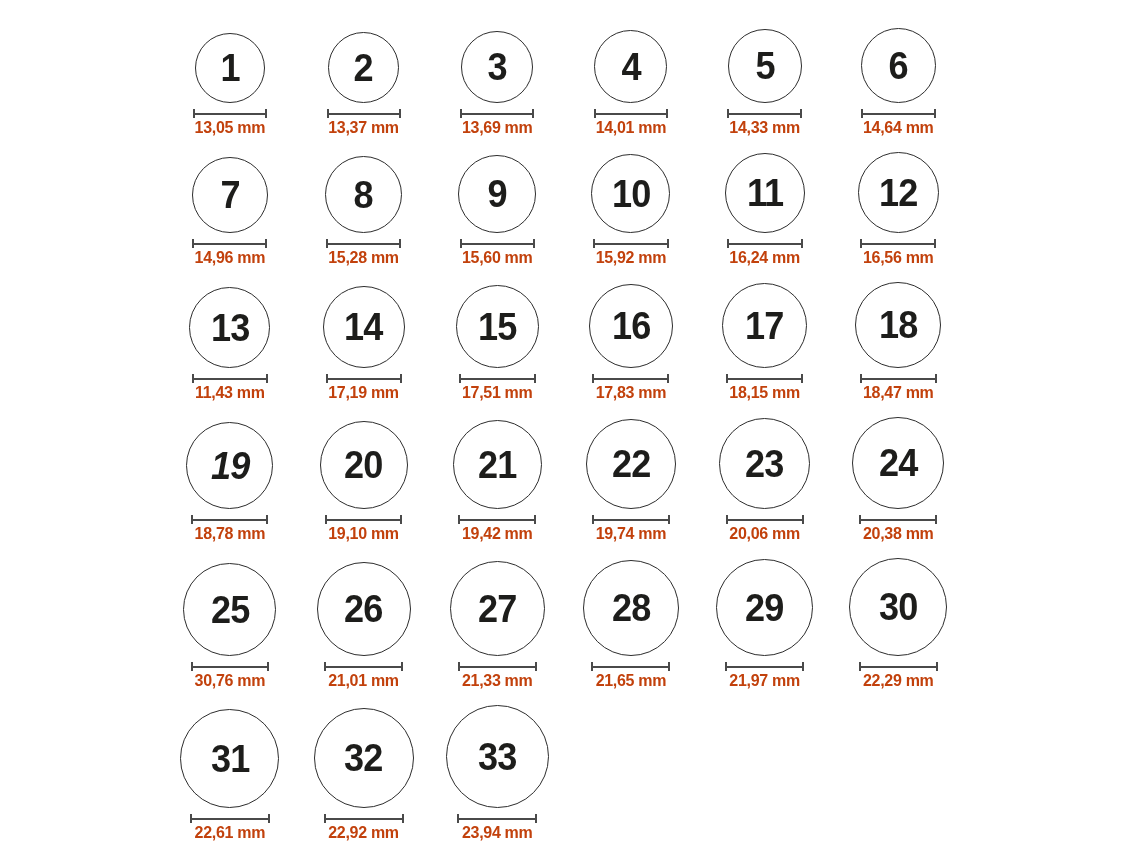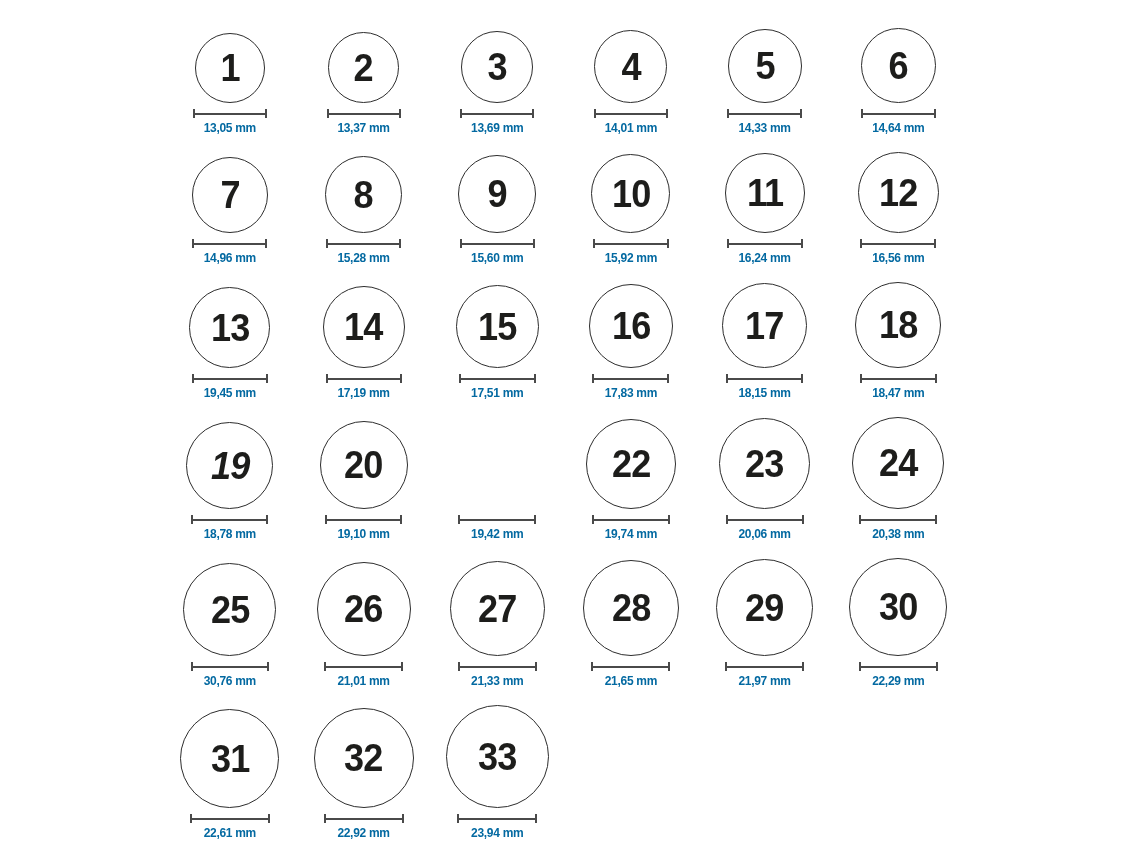--- a/index.html
+++ b/index.html
@@ -49,25 +49,25 @@
     color: #1d1d1b;
   }
   .measure {
     height: 9px;
     border-left: 2px solid #4a4a4a;
     border-right: 2px solid #4a4a4a;
     background: linear-gradient(#4a4a4a, #4a4a4a) center / 100% 2px no-repeat;
     margin-bottom: 2px;
   }
   .lbl {
-    font-size: 12px;
+    font-size: 16px;
     font-weight: 700;
     line-height: 16px;
     letter-spacing: -0.3px;
-    color: #0369a1;
+    color: #c2410c;
     white-space: nowrap;
   }
 </style>
 </head>
 <body>
 
 <div class="grid">
     <div class="row">
       <div class="cell">
     <div class="circle" style="width: 70px; height: 70px;">
@@ -155,21 +155,21 @@
     <div class="measure" style="width: 72px;"></div>
     <div class="lbl">16,56 mm</div>
   </div>
     </div>
     <div class="row">
       <div class="cell">
     <div class="circle" style="width: 81px; height: 81px;">
       <span class="num">13</span>
     </div>
     <div class="measure" style="width: 72px;"></div>
-    <div class="lbl">19,45 mm</div>
+    <div class="lbl">11,43 mm</div>
   </div>
       <div class="cell">
     <div class="circle" style="width: 82px; height: 82px;">
       <span class="num">14</span>
     </div>
     <div class="measure" style="width: 72px;"></div>
     <div class="lbl">17,19 mm</div>
   </div>
       <div class="cell">
     <div class="circle" style="width: 83px; height: 83px;">
@@ -209,20 +209,23 @@
     <div class="lbl">18,78 mm</div>
   </div>
       <div class="cell">
     <div class="circle" style="width: 88px; height: 88px;">
       <span class="num">20</span>
     </div>
     <div class="measure" style="width: 73px;"></div>
     <div class="lbl">19,10 mm</div>
   </div>
       <div class="cell">
+    <div class="circle" style="width: 89px; height: 89px;">
+      <span class="num">21</span>
+    </div>
     <div class="measure" style="width: 74px;"></div>
     <div class="lbl">19,42 mm</div>
   </div>
       <div class="cell">
     <div class="circle" style="width: 90px; height: 90px;">
       <span class="num">22</span>
     </div>
     <div class="measure" style="width: 74px;"></div>
     <div class="lbl">19,74 mm</div>
   </div>

